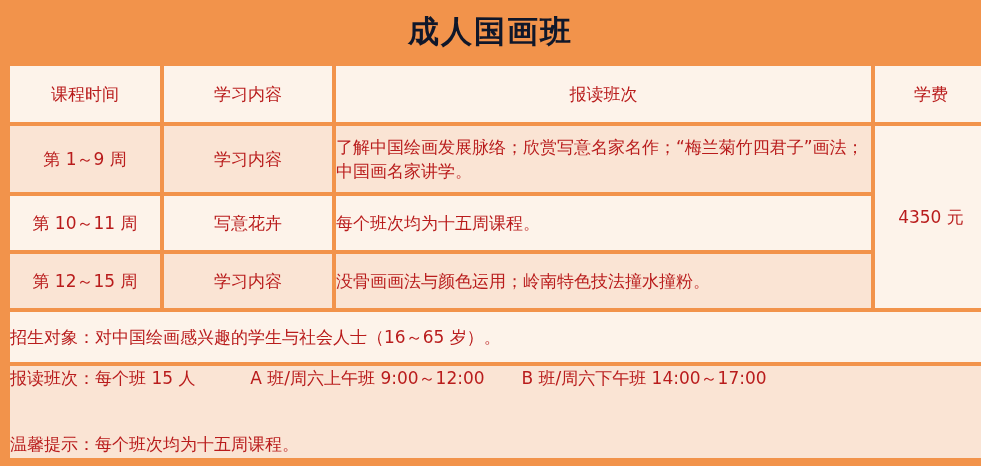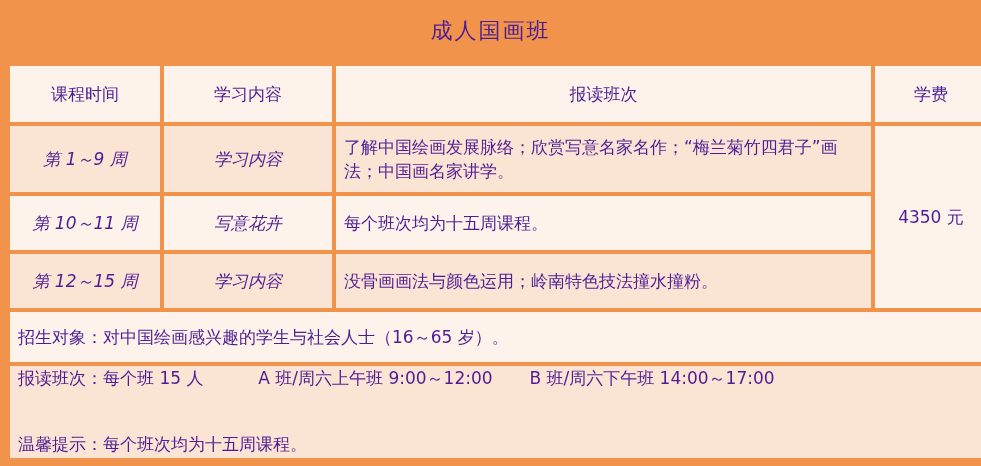--- a/index.html
+++ b/index.html
@@ -28,60 +28,60 @@
   
   .title-bar {
     height: 62px;
     flex: 0 0 62px;
     display: flex;
     align-items: center;
     justify-content: center;
     background: #F2934B;
   }
   .title-text {
-    font-size: 22px;
-    font-weight: normal;
-    color: #4c1d95;
+    font-size: 31px;
+    font-weight: bold;
+    color: #0f172a;
     letter-spacing: 2px;
     line-height: 1;
   }
 
   
   .table-wrap {
     flex: 1 1 auto;
     padding: 0 6px 6px 6px;
     box-sizing: border-box;
   }
   table.course-table {
     width: 100%;
     height: 100%;
     border-collapse: separate;
     border-spacing: 4px;
     table-layout: fixed;
   }
   table.course-table td {
-    padding: 3px 8px;
+    padding: 3px 0;
     box-sizing: border-box;
     vertical-align: middle;
-    color: #4c1d95;
+    color: #b91c1c;
     font-size: 17px;
     line-height: 1.42;
   }
 
   
   col.c-time  { width: 150px; }
   col.c-topic { width: 168px; }
   col.c-focus { width: 535px; }
   col.c-fee   { width: 112px; }
 
   
   .tint-light { background: #FDF3EA; }
   .tint-deep  { background: #FAE4D4; }
 
-  .center { text-align: center; font-style: italic; }
+  .center { text-align: center; }
 
   .hdr {
     font-size: 18px;
     text-align: center;
   }
 
   .cell-focus {
     font-size: 17px;
   }
   .cell-fee {

